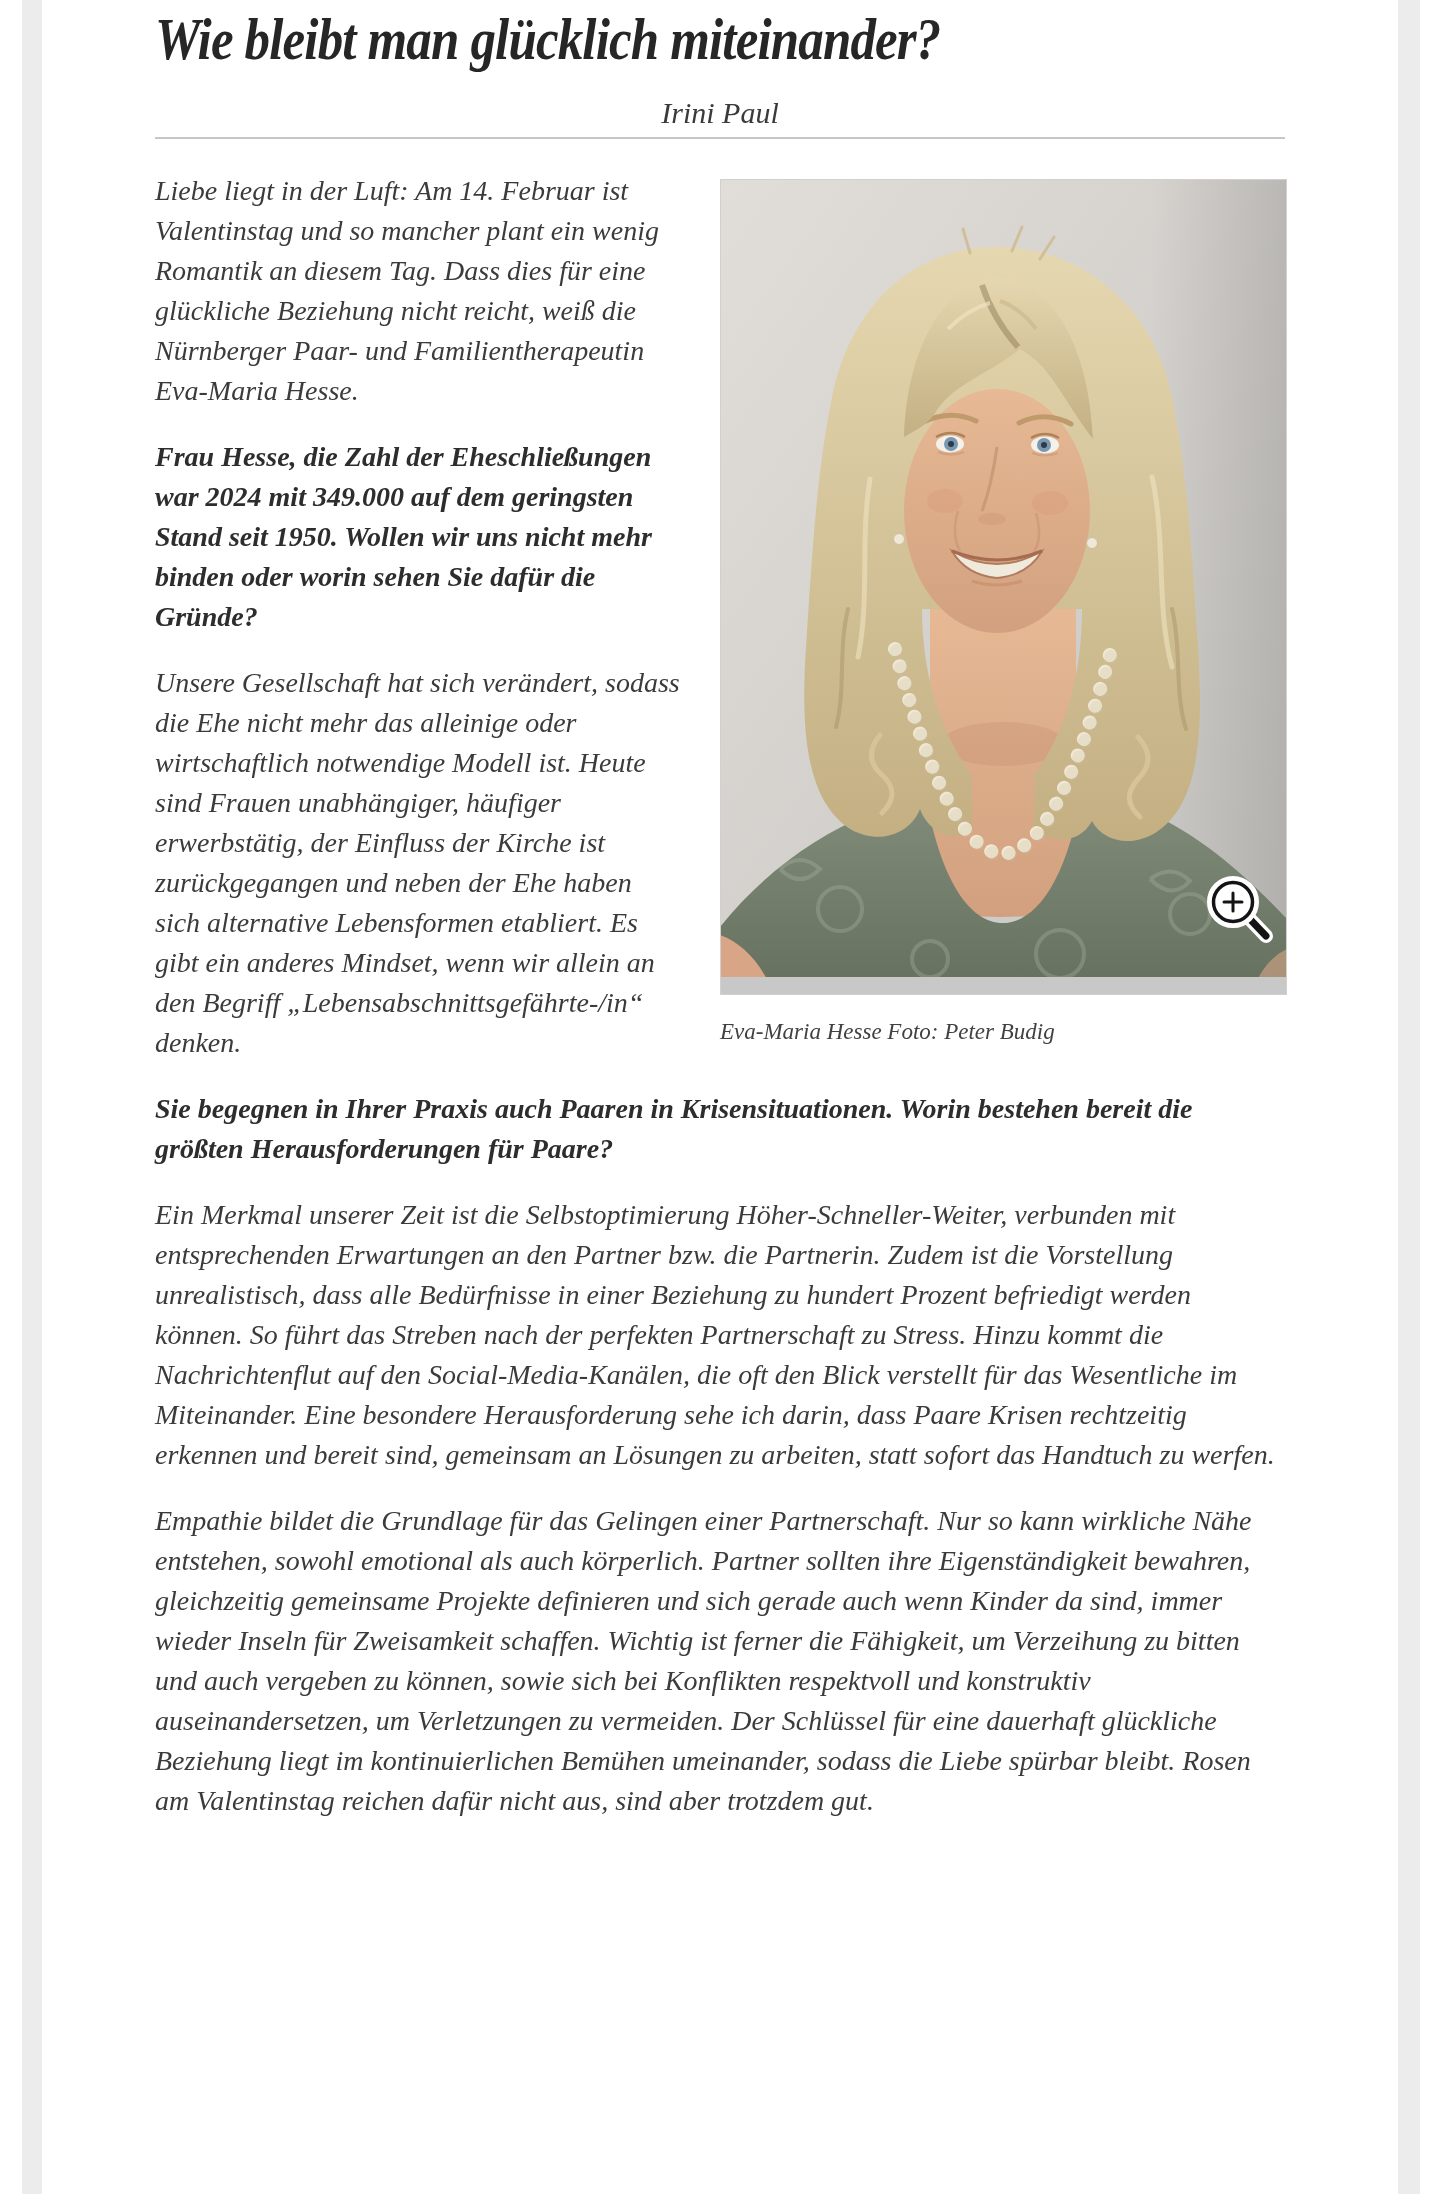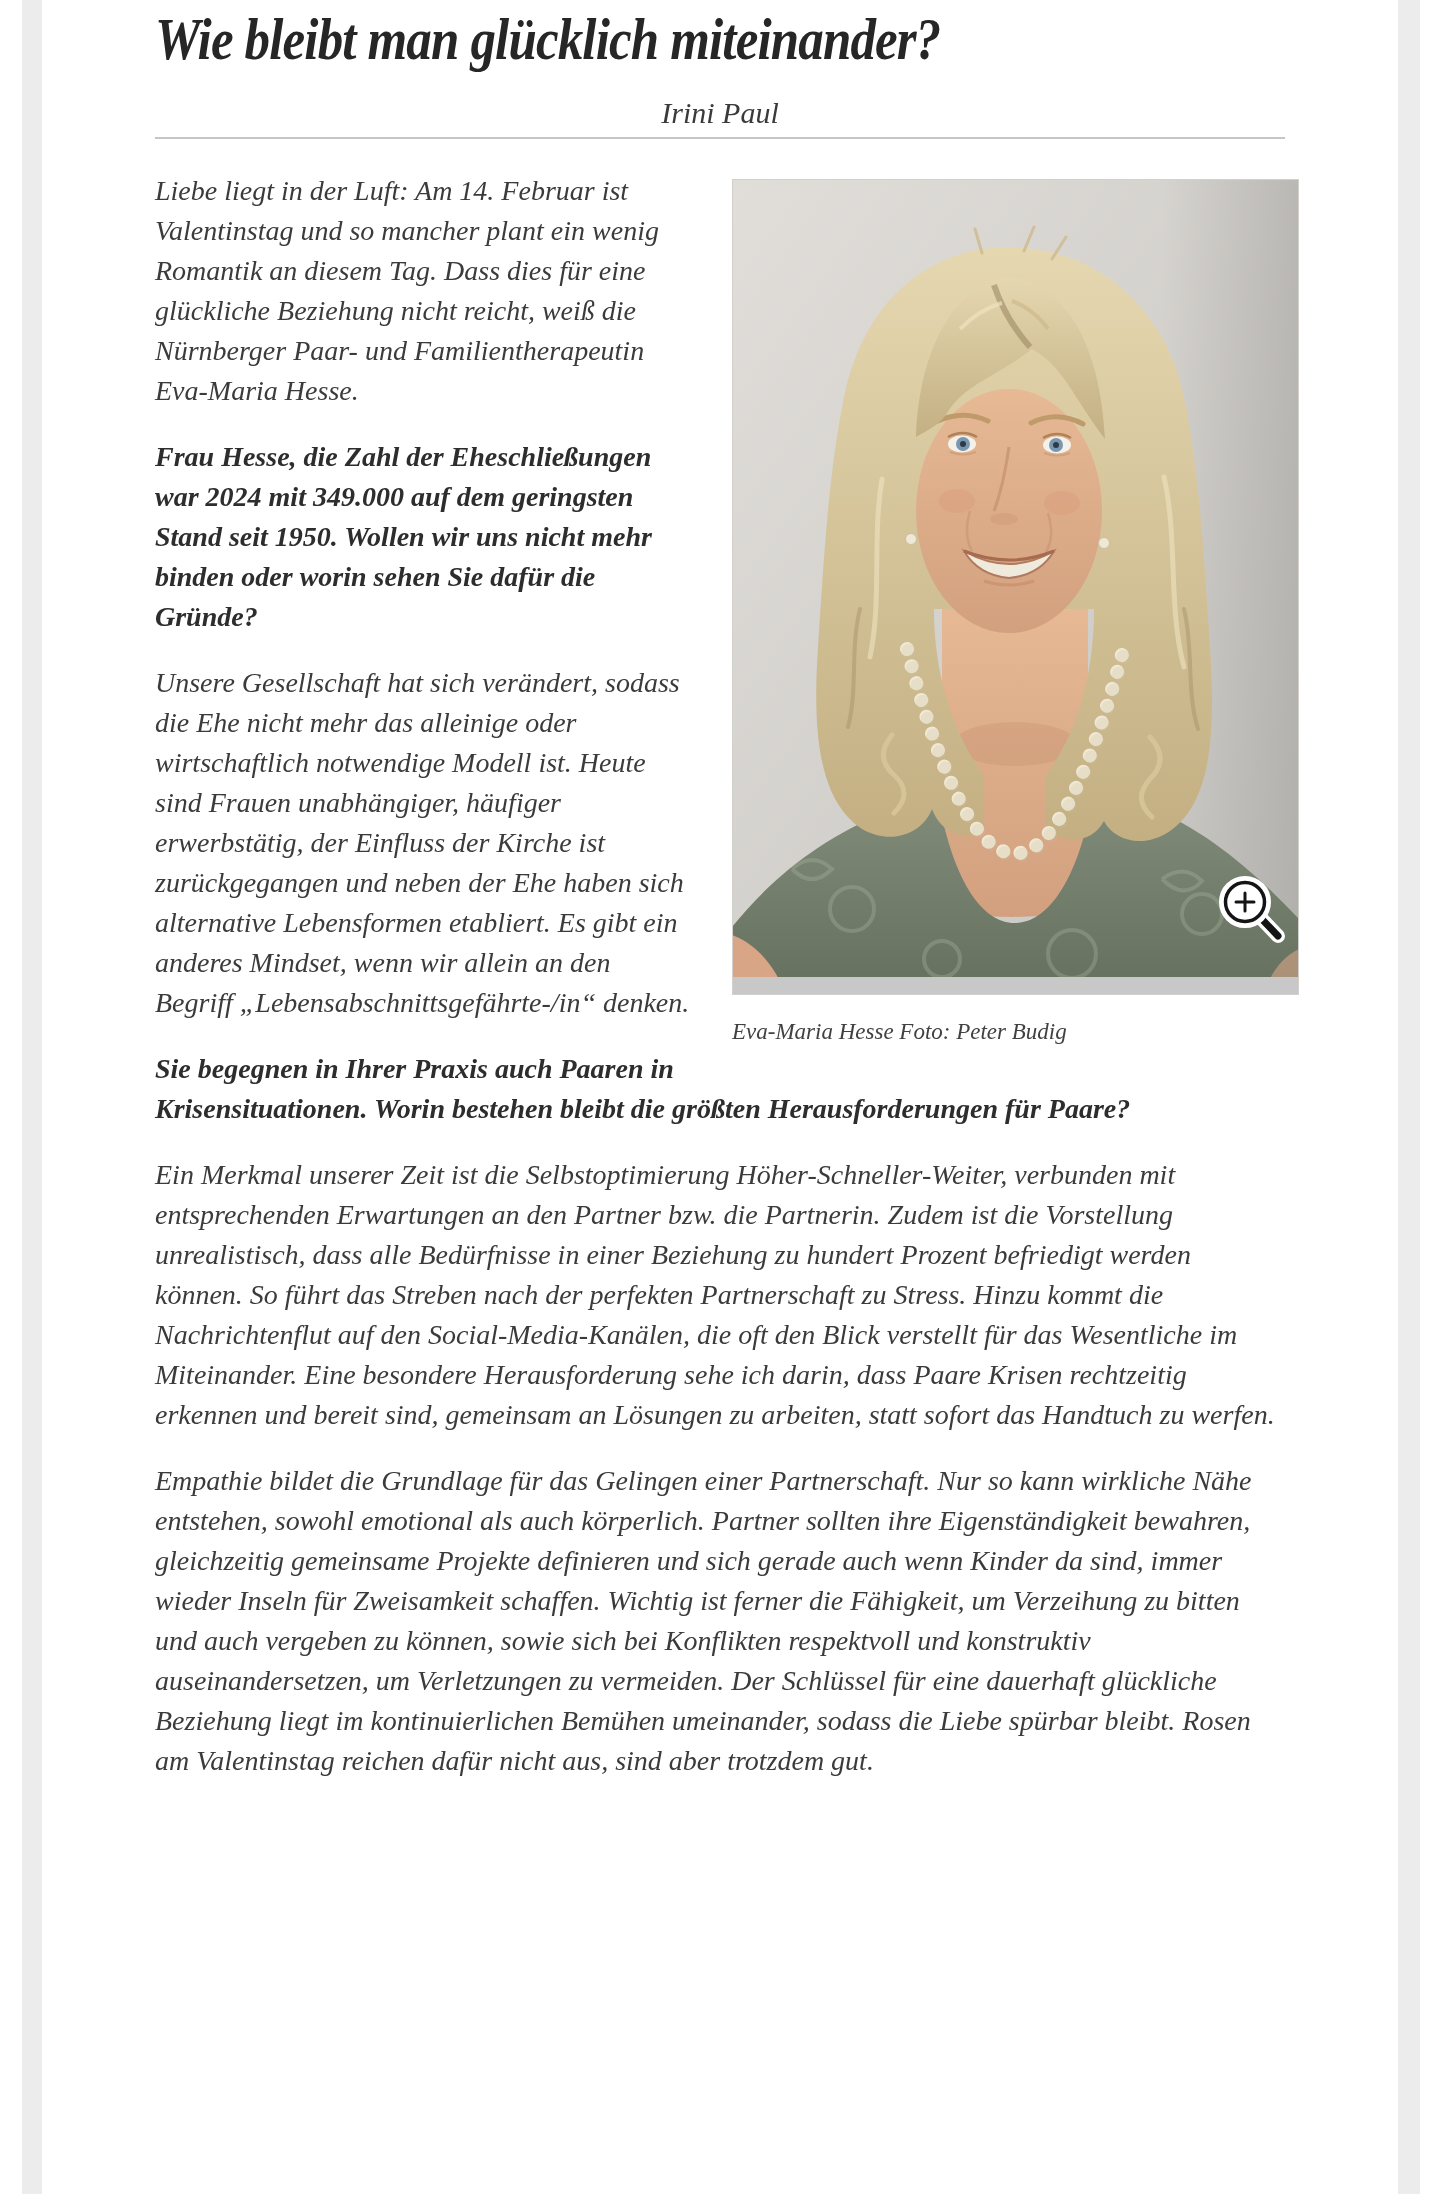--- a/index.html
+++ b/index.html
@@ -67,21 +67,21 @@
   .article-body p { margin: 0 0 26px 0; }
   .article-body p:last-child { margin-bottom: 13px; }
   p.question {
     font-weight: 700;
     color: #2d2d2d;
   }
 
   figure.article-photo {
     float: right;
     width: 553px;
-    margin: 8px 0 14px 38px;
+    margin: 8px 12px 14px 38px;
     padding: 0;
   }
   .portrait-svg {
     display: block;
     width: 567px;
     height: 816px;
   }
   figcaption.photo-caption {
     margin-top: 22px;
     font-size: 23px;
@@ -217,18 +217,18 @@
           <circle cx="0" cy="0" r="19.5" fill="#ffffff" stroke="#141414" stroke-width="3.5"></circle>
           <path d="M-9,0 H9 M0,-9 V9" stroke="#141414" stroke-width="3" stroke-linecap="round"></path>
         </g>
       </svg>
       <figcaption class="photo-caption">Eva-Maria Hesse Foto: Peter Budig</figcaption>
     </figure>
 
     <p>Liebe liegt in der Luft: Am 14. Februar ist Valentinstag und so mancher plant ein wenig Romantik an diesem Tag. Dass dies für eine glückliche Beziehung nicht reicht, weiß die Nürnberger Paar- und Familientherapeutin Eva-Maria Hesse.</p>
     <p class="question">Frau Hesse, die Zahl der Eheschließungen war 2024 mit 349.000 auf dem geringsten Stand seit 1950. Wollen wir uns nicht mehr binden oder worin sehen Sie dafür die Gründe?</p>
     <p>Unsere Gesellschaft hat sich verändert, sodass die Ehe nicht mehr das alleinige oder wirtschaftlich notwendige Modell ist. Heute sind Frauen unabhängiger, häufiger erwerbstätig, der Einfluss der Kirche ist zurückgegangen und neben der Ehe haben sich alternative Lebensformen etabliert. Es gibt ein anderes Mindset, wenn wir allein an den Begriff „Lebensabschnittsgefährte-/in“ denken.</p>
-    <p class="question">Sie begegnen in Ihrer Praxis auch Paaren in Krisensituationen. Worin bestehen bleibt die größten Herausforderungen für Paare?</p>
+    <p class="question">Sie begegnen in Ihrer Praxis auch Paaren in Krisensituationen. Worin bestehen bereit die größten Herausforderungen für Paare?</p>
     <p>Ein Merkmal unserer Zeit ist die Selbstoptimierung Höher-Schneller-Weiter, verbunden mit entsprechenden Erwartungen an den Partner bzw. die Partnerin. Zudem ist die Vorstellung unrealistisch, dass alle Bedürfnisse in einer Beziehung zu hundert Prozent befriedigt werden können. So führt das Streben nach der perfekten Partnerschaft zu Stress. Hinzu kommt die Nachrichtenflut auf den Social-Media-Kanälen, die oft den Blick verstellt für das Wesentliche im Miteinander. Eine besondere Herausforderung sehe ich darin, dass Paare Krisen rechtzeitig erkennen und bereit sind, gemeinsam an Lösungen zu arbeiten, statt sofort das Handtuch zu werfen.</p>
     <p>Empathie bildet die Grundlage für das Gelingen einer Partnerschaft. Nur so kann wirkliche Nähe entstehen, sowohl emotional als auch körperlich. Partner sollten ihre Eigenständigkeit bewahren, gleichzeitig gemeinsame Projekte definieren und sich gerade auch wenn Kinder da sind, immer wieder Inseln für Zweisamkeit schaffen. Wichtig ist ferner die Fähigkeit, um Verzeihung zu bitten und auch vergeben zu können, sowie sich bei Konflikten respektvoll und konstruktiv auseinandersetzen, um Verletzungen zu vermeiden. Der Schlüssel für eine dauerhaft glückliche Beziehung liegt im kontinuierlichen Bemühen umeinander, sodass die Liebe spürbar bleibt. Rosen am Valentinstag reichen dafür nicht aus, sind aber trotzdem gut.</p>
 
   </div>
 </div>
 
 </body></html>

